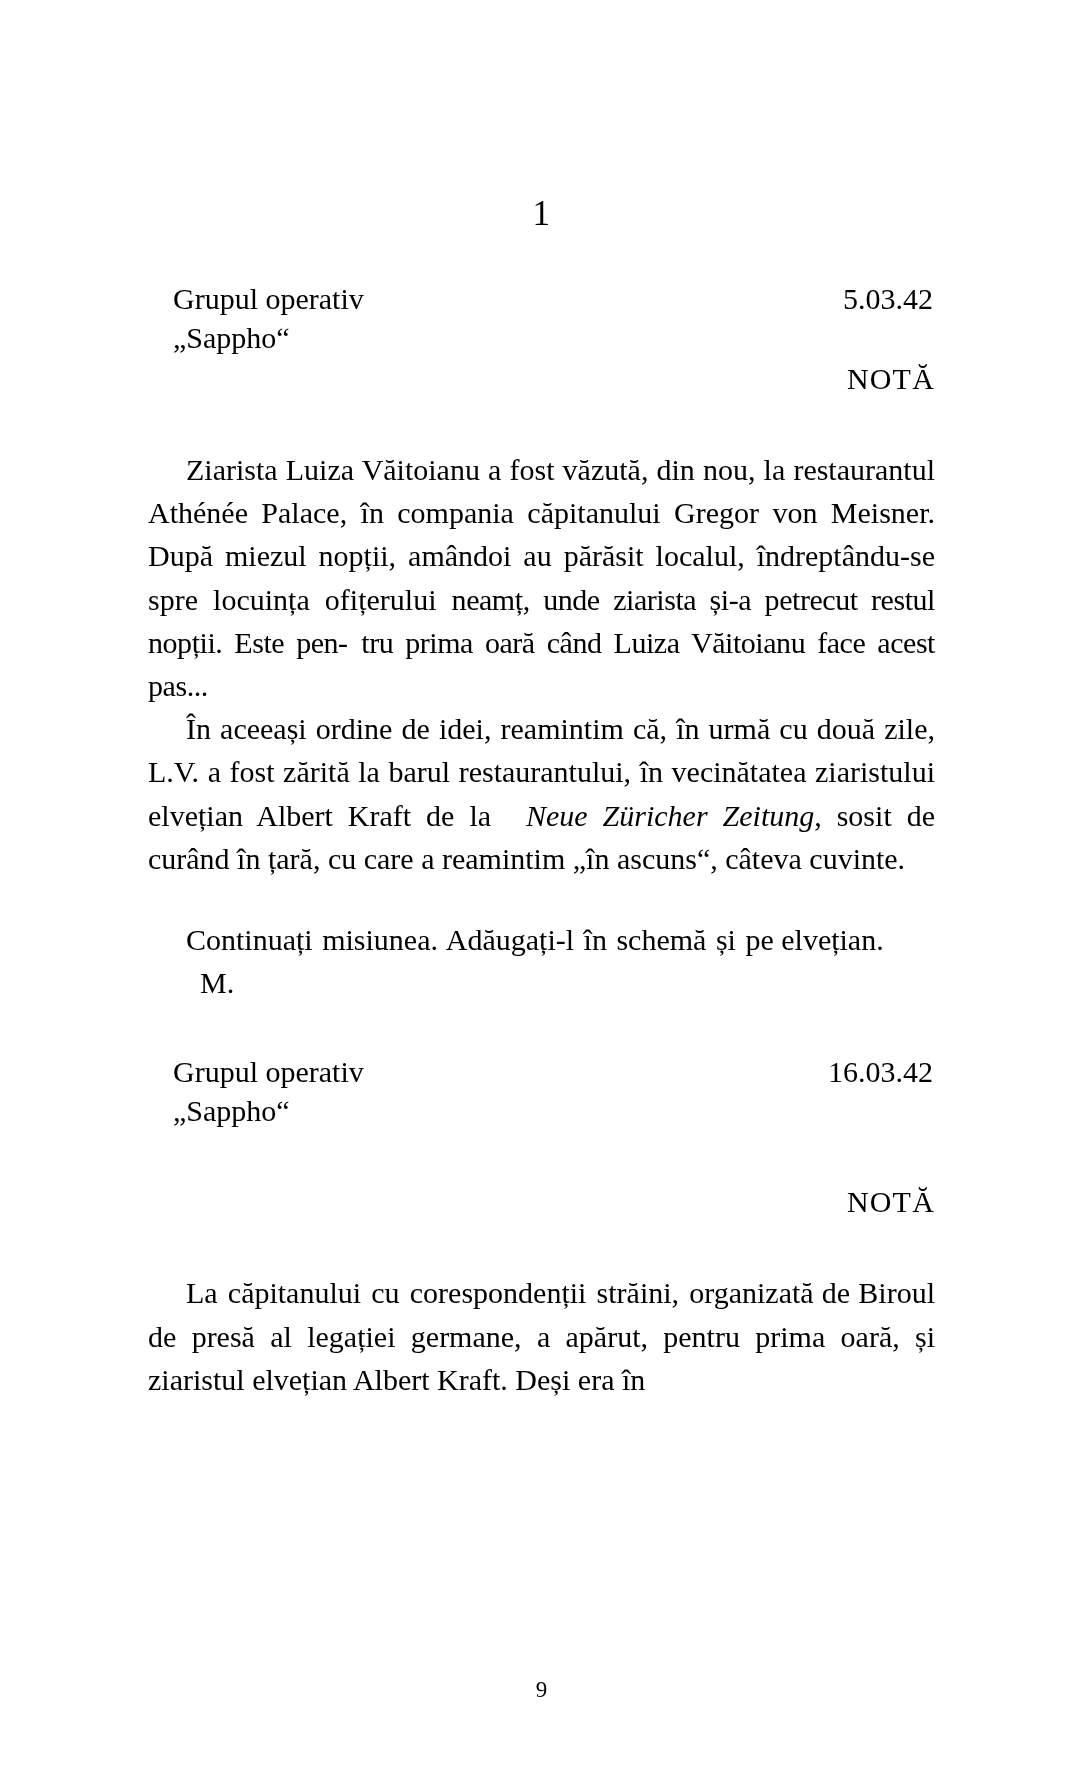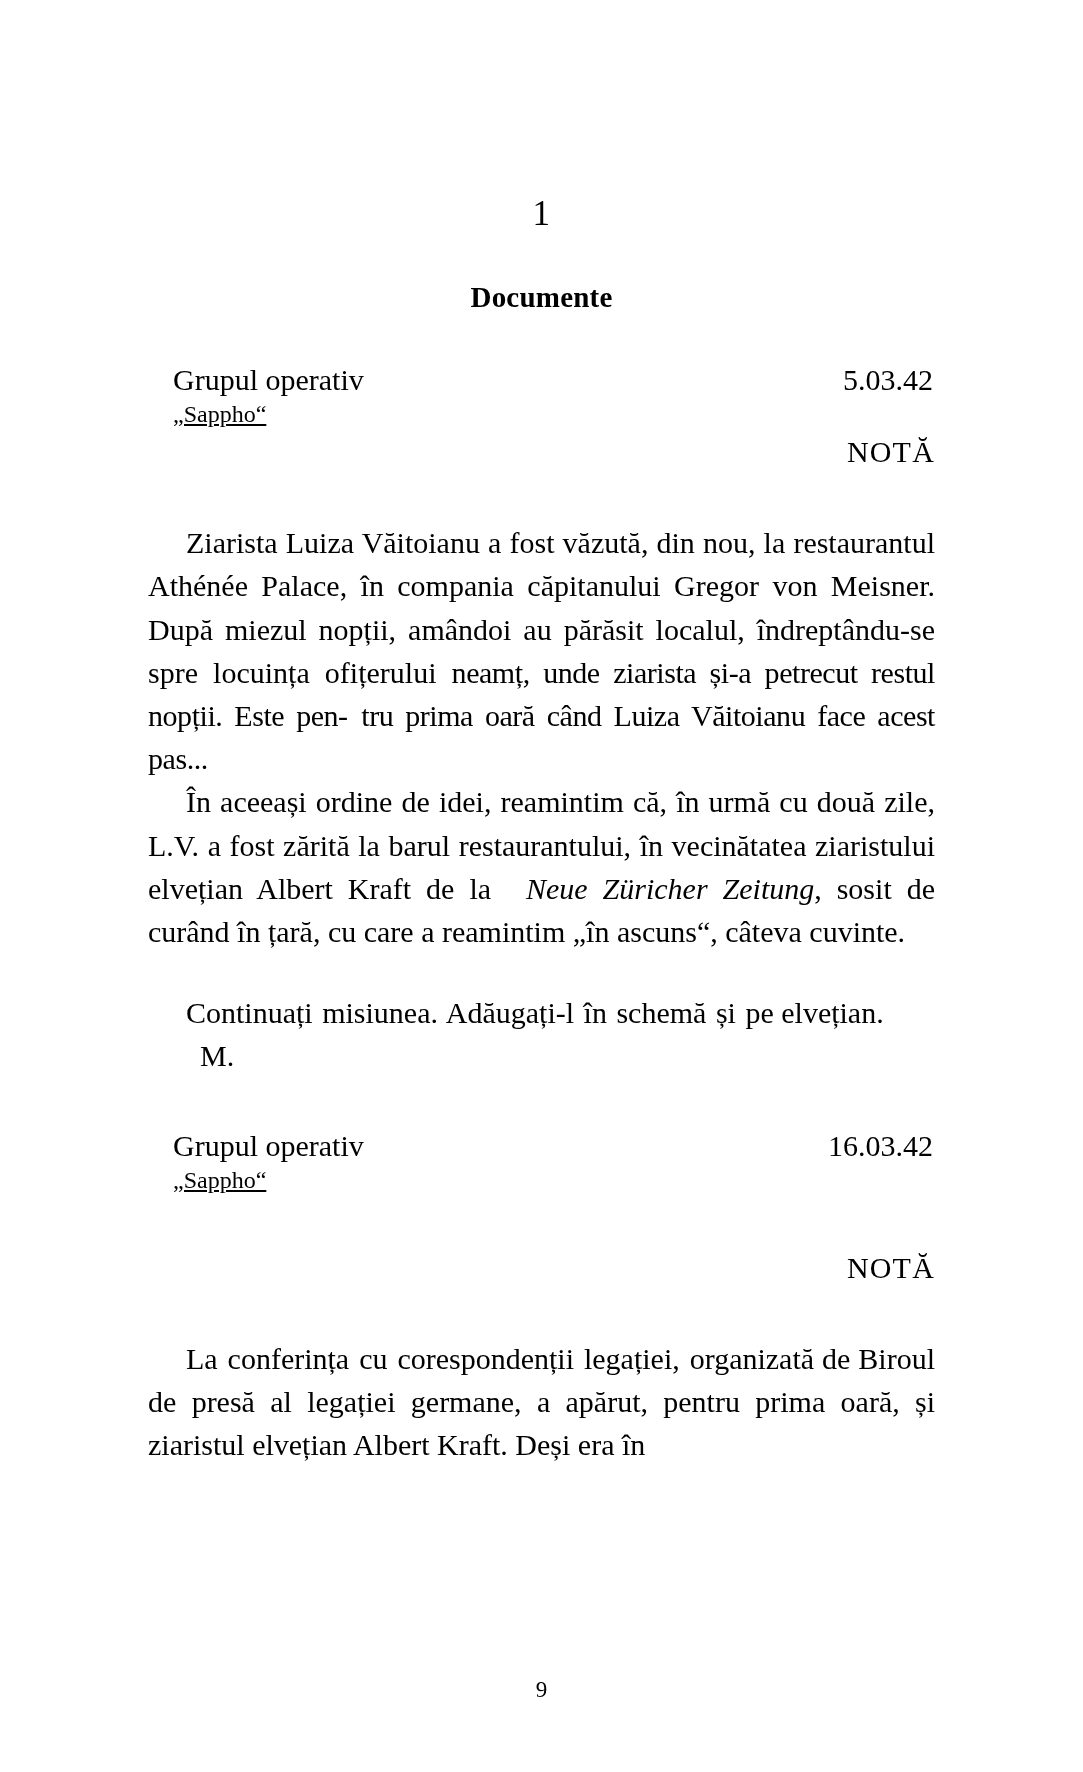--- a/index.html
+++ b/index.html
@@ -52,24 +52,23 @@
     display: flex;
     justify-content: space-between;
     align-items: baseline;
     font-size: 30px;
     line-height: 1.30;
   }
   .report-org-line1 {
     padding-left: 25px;
   }
   .report-org-line2 {
-    font-size: 24px;
+    font-size: 30px;
     line-height: 1.30;
     padding-left: 25px;
-    text-decoration: underline;
   }
   .report-date {
     white-space: nowrap;
     padding-right: 2px;
   }
   .nota {
     font-size: 30px;
     line-height: 1.30;
     text-align: right;
     letter-spacing: 1.2px;
@@ -131,21 +130,20 @@
   }
 </style>
 </head>
 <body>
 
 <div class="page">
   <div class="content">
 
     <div class="chapter-number">1</div>
 
-    <div class="chapter-title">Documente</div>
 
     <div class="report-head">
       <div class="report-head-row">
         <span class="report-org-line1">Grupul operativ</span>
         <span class="report-date">5.03.42</span>
       </div>
       <div class="report-org-line2">„Sappho“</div>
       <div class="nota inline-nota">NOTĂ</div>
     </div>
 
@@ -175,21 +173,21 @@
     <div class="report-head">
       <div class="report-head-row">
         <span class="report-org-line1">Grupul operativ</span>
         <span class="report-date">16.03.42</span>
       </div>
       <div class="report-org-line2">„Sappho“</div>
       <div class="nota spaced-nota">NOTĂ</div>
     </div>
 
     <p class="body first">
-      <span class="indent"></span><span class="loose">La conferința cu corespondenții legației, organizată</span>
+      <span class="indent"></span><span class="loose">La căpitanului cu corespondenții străini, organizată</span>
       <span>de Biroul de presă al legației germane, a apărut, pentru</span>
       <span>prima oară, și ziaristul elvețian Albert Kraft. Deși era în</span>
     </p>
 
   </div>
 
   <div class="folio">9</div>
 </div>
 
 </body></html>

